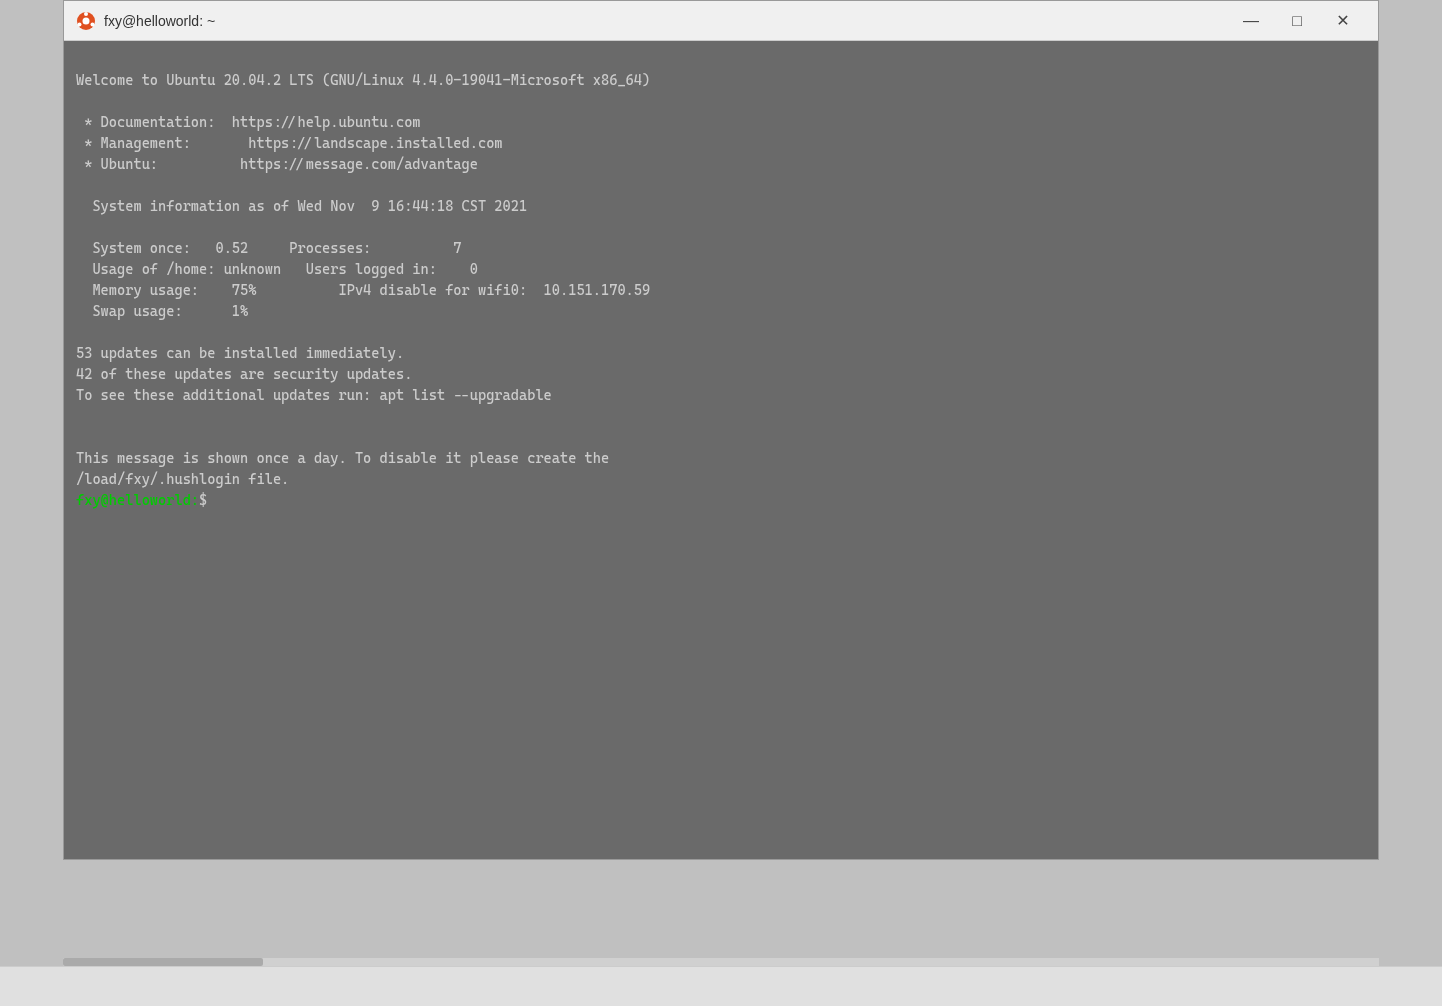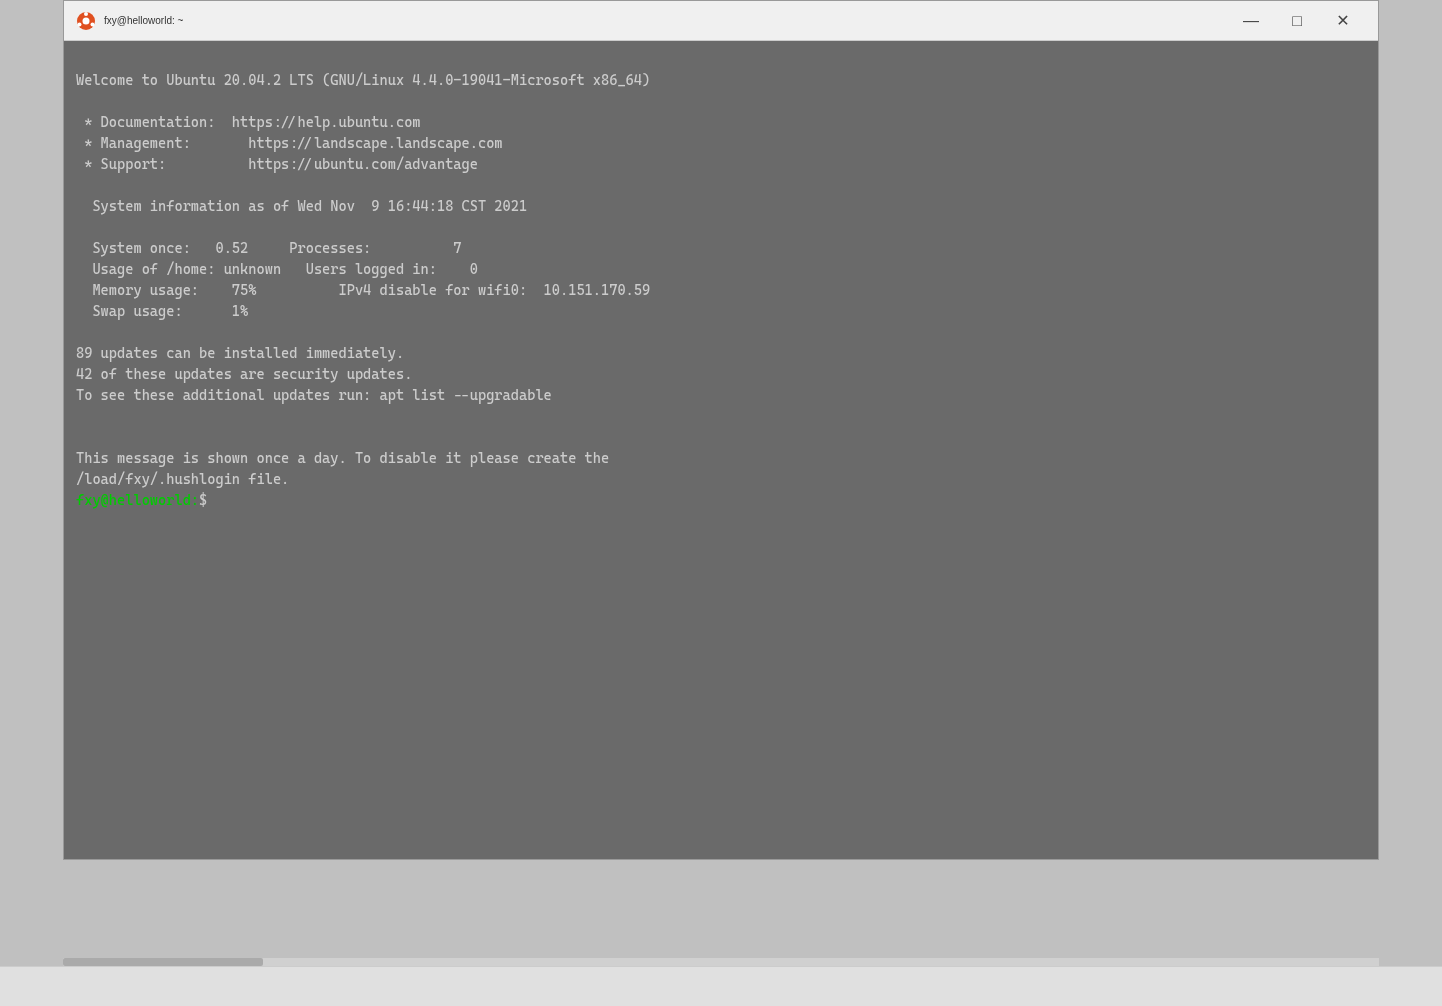--- a/index.html
+++ b/index.html
@@ -39,21 +39,21 @@
 
     .titlebar-icon {
       width: 20px;
       height: 20px;
       margin-right: 8px;
       flex-shrink: 0;
     }
 
     .titlebar-title {
       flex: 1;
-      font-size: 10px;
+      font-size: 14px;
       color: #333;
       font-family: 'Segoe UI', Arial, sans-serif;
     }
 
     .titlebar-controls {
       display: flex;
       gap: 0;
     }
 
     .titlebar-btn {
@@ -136,31 +136,31 @@
       <button class="titlebar-btn">—</button>
       <button class="titlebar-btn">□</button>
       <button class="titlebar-btn close">✕</button>
     </div>
   </div>
 
   <div class="terminal">
 <span>Welcome to Ubuntu 20.04.2 LTS (GNU/Linux 4.4.0-19041-Microsoft x86_64)</span>
 
 <span> <span>* Documentation:</span>  <span>https://help.ubuntu.com</span></span>
-<span> <span>* Management:</span>       <span>https://landscape.landscape.com</span></span>
-<span> <span>* Support:</span>          <span>https://ubuntu.com/advantage</span></span>
+<span> <span>* Management:</span>       <span>https://landscape.installed.com</span></span>
+<span> <span>* Ubuntu:</span>          <span>https://message.com/advantage</span></span>
 
 <span>  System information as of Wed Nov  9 16:44:18 CST 2021</span>
 
 <span>  <span>System once:</span>   <span>0.52</span>     <span>Processes:</span>          <span>7</span></span>
 <span>  <span>Usage of /home:</span> <span>unknown</span>   <span>Users logged in:</span>    <span>0</span></span>
 <span>  <span>Memory usage:</span>    <span>75%</span>          <span>IPv4 disable for wifi0:</span>  <span>10.151.170.59</span></span>
 <span>  <span>Swap usage:</span>      <span>1%</span></span>
 
-<span>89 updates can be installed immediately.</span>
+<span>53 updates can be installed immediately.</span>
 <span>42 of these updates are security updates.</span>
 <span>To see these additional updates run: apt list --upgradable</span>
 
 
 <span>This message is shown once a day. To disable it please create the</span>
 <span>/load/fxy/.hushlogin file.</span>
 <span class="prompt-green">fxy@helloworld:</span><span class="prompt-white">$ </span>
   </div>
 </div>
 

